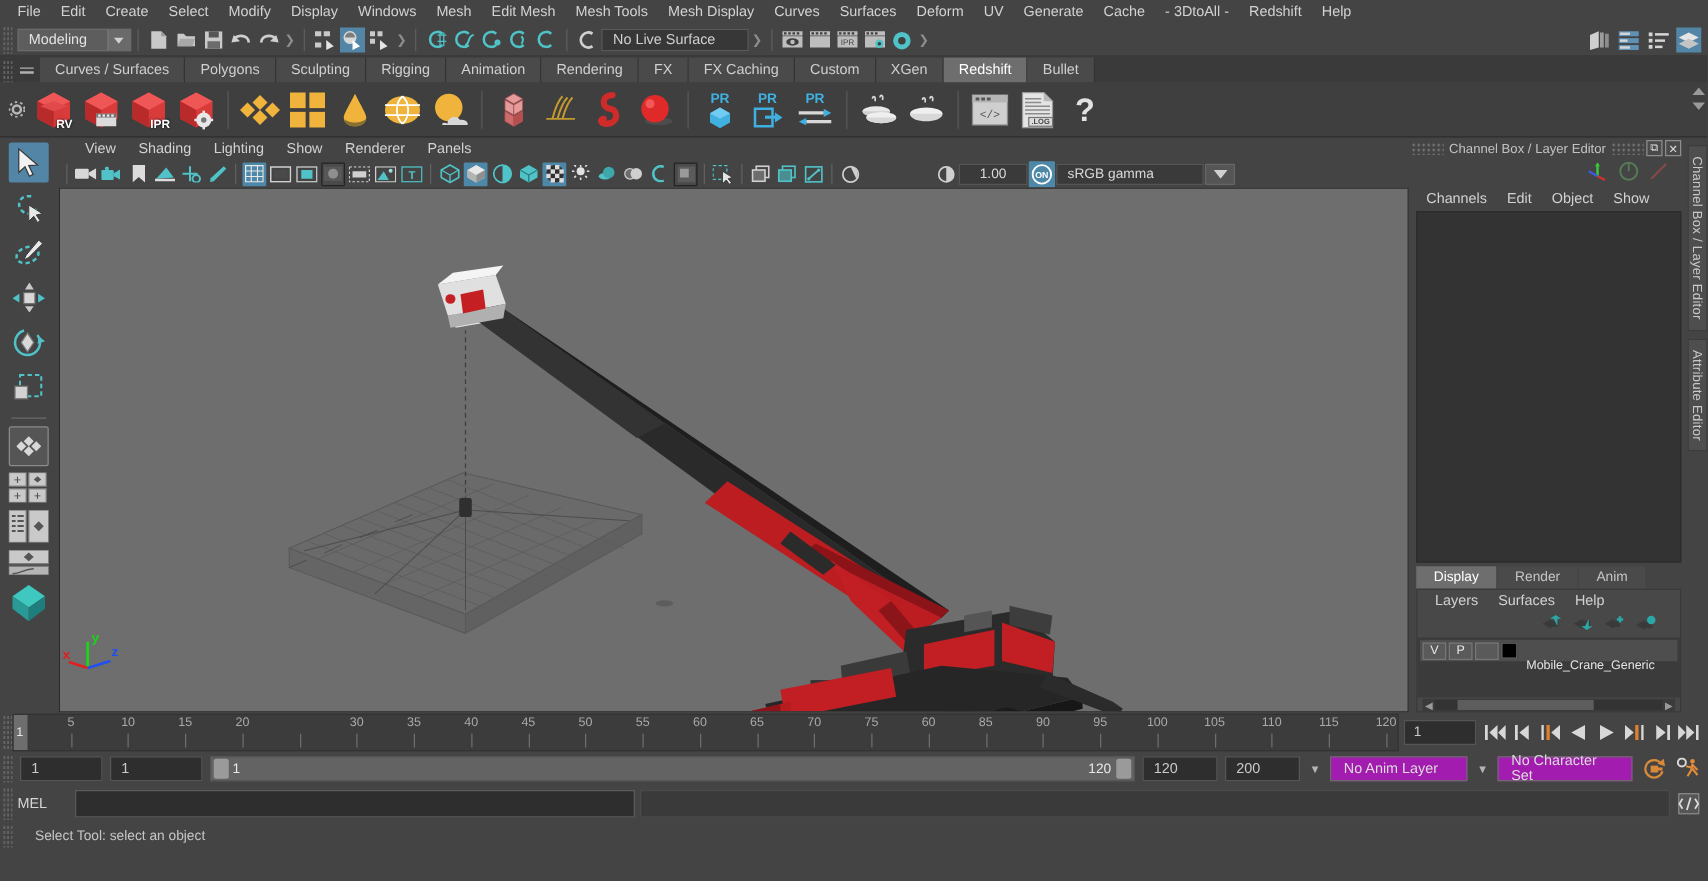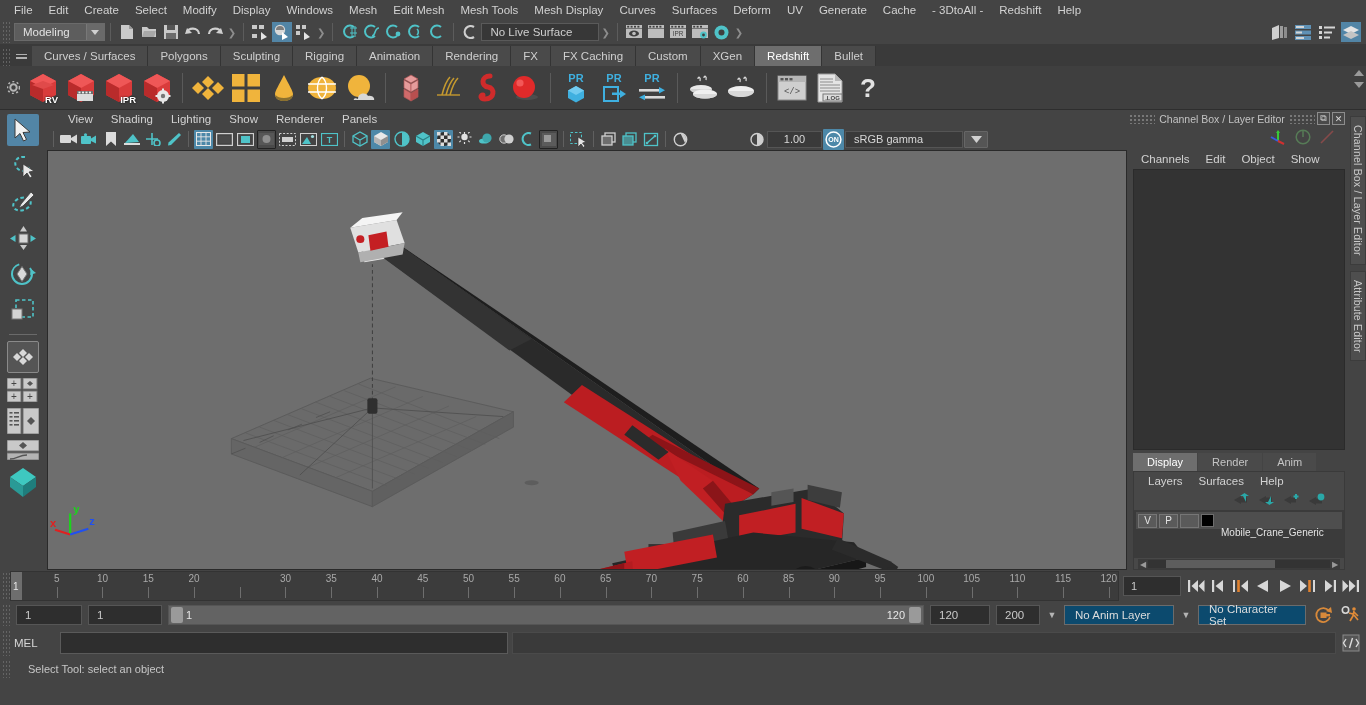--- a/index.html
+++ b/index.html
@@ -101,21 +101,21 @@
   .pbtn { width:19px; height:19px; display:flex; align-items:center; justify-content:center; }
 
   
   .rangerow { height:26px; background:#444; display:flex; align-items:center; padding-left:2px; gap:6px; }
   .numfield { height:20px; background:#2e2e2e; border:1px solid #565656; color:#c9c9c9; font-size:11.5px; display:flex; align-items:center; padding-left:8px; }
   .rangebar { flex:1; height:20px; background:#636363; border:1px solid #555; position:relative; display:flex; align-items:center; justify-content:space-between; padding:0 2px; }
   .rhandle { width:12px; height:16px; background:#9a9a9a; border-radius:2px; }
   .rangebar .rl { position:absolute; left:17px; font-size:11px; color:#e7e7e7; }
   .rangebar .rr { position:absolute; right:18px; font-size:11px; color:#e7e7e7; }
   .selarrow { width:12px; text-align:center; color:#b4b4b4; font-size:9px; }
-  .combofield { height:20px; background:#0c4a6e; border:1px solid #6b6b6b; color:#dcdcdc; font-size:11.5px; display:flex; align-items:center; padding:0 10px; }
+  .combofield { height:20px; background:#a21caf; border:1px solid #6b6b6b; color:#dcdcdc; font-size:11.5px; display:flex; align-items:center; padding:0 10px; }
 
   
   .cmdrow { height:30px; background:#444; display:flex; align-items:center; padding-left:2px; gap:4px; }
   .mel { width:42px; text-align:left; font-size:11.5px; color:#d6d6d6; }
   .cmdinput { height:22px; background:#2e2e2e; border:1px solid #5a5a5a; }
   .cmdout { height:22px; background:#3a3a3a; border:1px solid #4a4a4a; flex:1; }
   .cmdicon { width:22px; height:22px; display:flex; align-items:center; justify-content:center; }
 
   
   .helpline { height:22px; background:#444; display:flex; align-items:center; padding-left:2px; }
@@ -1231,21 +1231,21 @@
   <div class="grip" style="height:22px;"></div>
   <div class="numfield" style="width:66px;">1</div>
   <div class="numfield" style="width:74px;">1</div>
   <div class="rangebar">
     <span class="rhandle"></span>
     <span class="rl">1</span>
     <span class="rr">120</span>
     <span class="rhandle"></span>
   </div>
   <div class="numfield" style="width:60px;">120</div>
-  <div class="numfield" style="width:44px;">200</div>
+  <div class="numfield" style="width:60px;">200</div>
   <div class="selarrow">▼</div>
   <div class="combofield" style="width:110px;">No Anim Layer</div>
   <div class="selarrow">▼</div>
   <div class="combofield" style="width:108px;">No Character Set</div>
   <div class="cmdicon">
     <svg width="19" height="18" viewBox="0 0 19 18">
         <path d="M15 5 A7 7 0 1 0 16 11" stroke="#d8893a" stroke-width="1.8" fill="none"></path>
         <polygon points="17,1 18,7 12,5" fill="#d8893a"></polygon>
         <rect x="6.5" y="6.5" width="6" height="5.5" fill="#d8893a"></rect>
         <rect x="12" y="8" width="4" height="2.4" fill="#d8893a"></rect>

